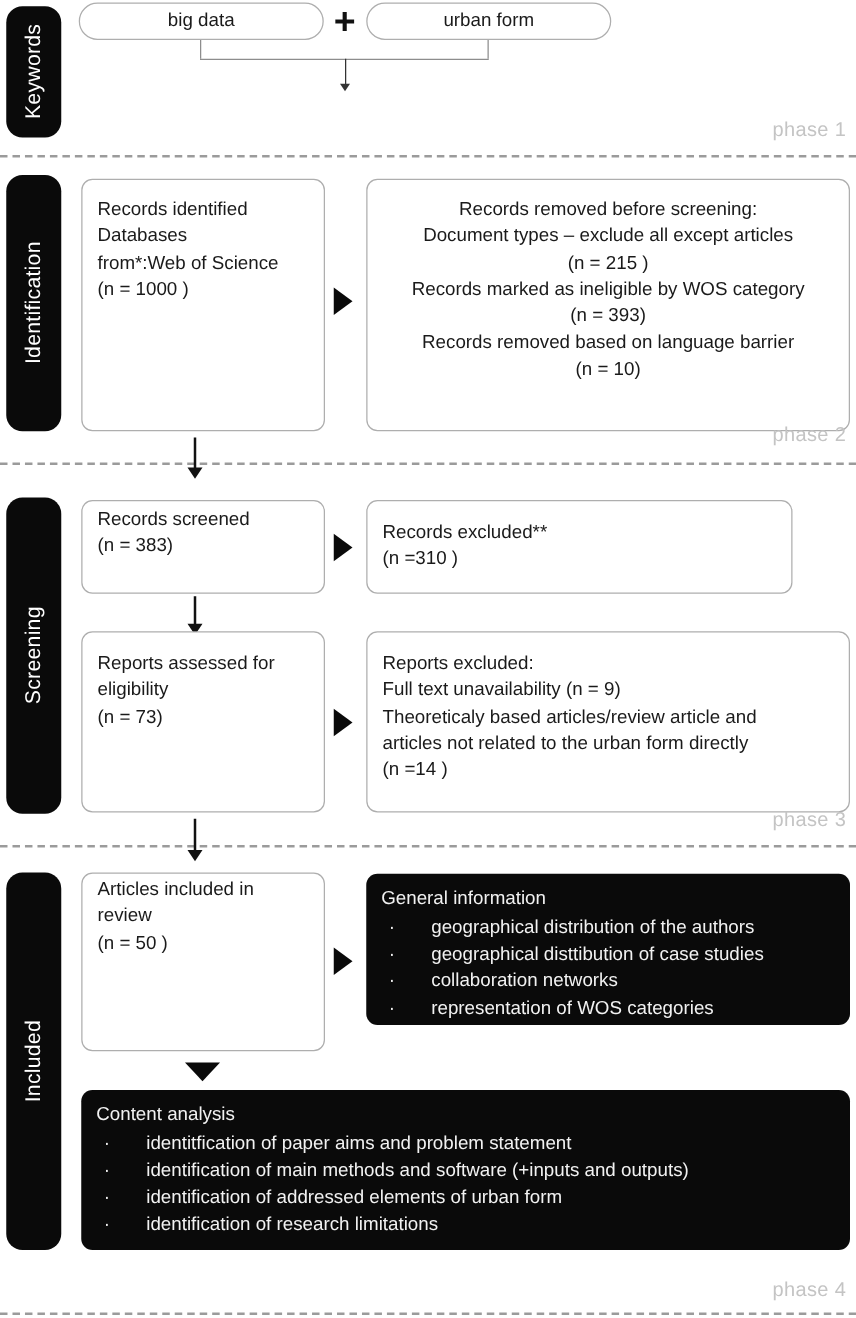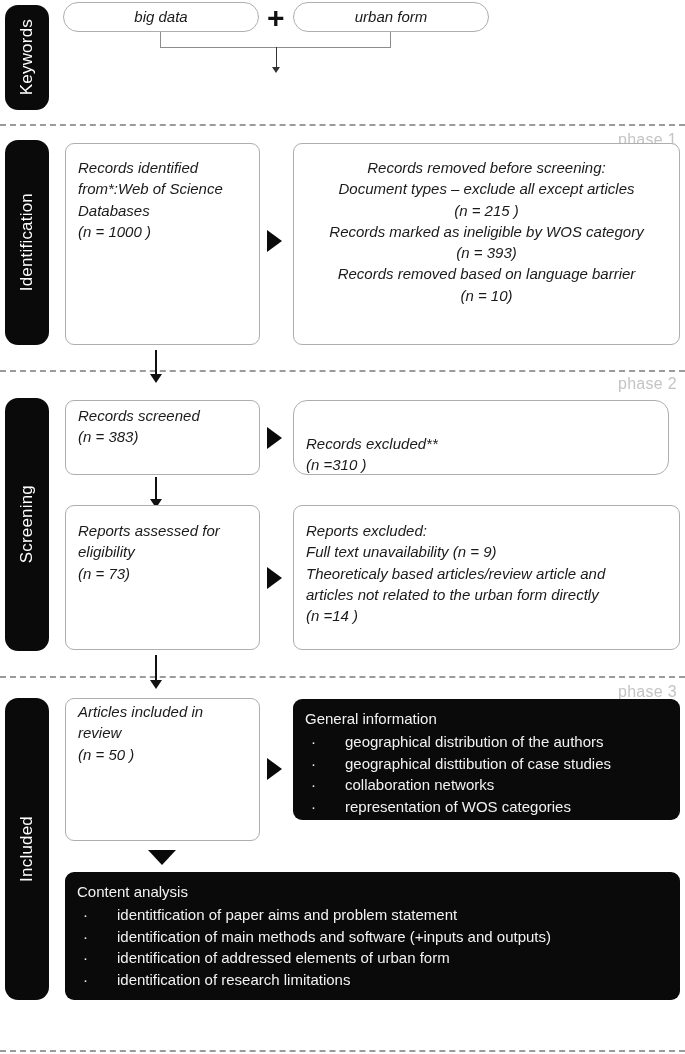--- a/index.html
+++ b/index.html
@@ -25,21 +25,21 @@
   
   .box{
     position:absolute;background:#fff;border:1px solid #aeaeae;
     border-radius:9px;box-sizing:border-box;
     padding:10px 12px;
     font-size:15px;line-height:1.42;color:#1a1a1a;
   }
   .box.pill{border-radius:16px;display:flex;align-items:center;padding:4px 12px;}
   .box.pill.center{justify-content:center;}
   .box.pill.left{justify-content:flex-start;}
-  .box .ln{display:block;white-space:nowrap;font-style:italic;}
+  .box .ln{display:block;white-space:nowrap;}
 
   
   .blackbox{
     position:absolute;background:#0a0a0a;border-radius:9px;
     box-sizing:border-box;padding:9px 12px;
     color:#f2f2f2;font-size:15px;line-height:1.45;
   }
   .blackbox .head{display:block;margin-bottom:1px;}
   .blackbox ul{list-style:none;margin:0;padding:0;}
   .blackbox li{display:flex;align-items:flex-start;}
@@ -73,21 +73,21 @@
     border-top:15px solid #0a0a0a;
   }
 
   
   .dashed{
     position:absolute;left:0;width:685px;height:0;
     border-top:2px dashed #9b9b9b;
   }
   .phase{
     position:absolute;right:8px;color:#c4c4c4;font-size:16px;
-    letter-spacing:.3px;white-space:nowrap;margin-top:35px;
+    letter-spacing:.3px;white-space:nowrap;
   }
 </style>
 </head>
 <body>
 
 <div class="canvas">
 
   <div class="tab" style="top:5px;height:105px;">
     <span class="tlabel">Keywords</span>
   </div>
@@ -113,22 +113,22 @@
 
   <div class="phase" style="top:96px;">phase 1</div>
   <div class="dashed" style="top:124px;"></div>
 
   <div class="tab" style="top:140px;height:205px;">
     <span class="tlabel">Identification</span>
   </div>
 
   <div class="box" style="left:65px;top:143px;width:195px;height:202px;padding-top:13px;">
     <span class="ln">Records identified</span>
+    <span class="ln">Databases</span>
     <span class="ln">from*:Web of Science</span>
-    <span class="ln">Databases</span>
     <span class="ln">(n = 1000 )</span>
   </div>
 
   <div class="arrow-right" style="left:267px;top:230px;"></div>
 
   <div class="box" style="left:293px;top:143px;width:387px;height:202px;padding-top:13px;text-align:center;">
     <span class="ln">Records removed before screening:</span>
     <span class="ln">Document types – exclude all except articles</span>
     <span class="ln">(n = 215 )</span>
     <span class="ln">Records marked as ineligible by WOS category</span>
@@ -149,21 +149,21 @@
     <span class="tlabel">Screening</span>
   </div>
 
   <div class="box" style="left:65px;top:400px;width:195px;height:75px;padding-top:4px;">
     <span class="ln">Records screened</span>
     <span class="ln">(n = 383)</span>
   </div>
 
   <div class="arrow-right" style="left:267px;top:427px;"></div>
 
-  <div class="box" style="left:293px;top:400px;width:376px;height:75px;padding-top:32px;border-radius:14px;">
+  <div class="box" style="left:293px;top:400px;width:341px;height:75px;padding-top:14px;">
     <span class="ln">Records excluded**</span>
     <span class="ln">(n =310 )</span>
   </div>
 
   <div class="arrow-down" style="left:155px;top:477px;">
     <div class="shaft" style="height:28px;"></div>
     <div class="head" style="left:-5.2px;top:22px;"></div>
   </div>
 
   <div class="box" style="left:65px;top:505px;width:195px;height:145px;padding-top:14px;">

